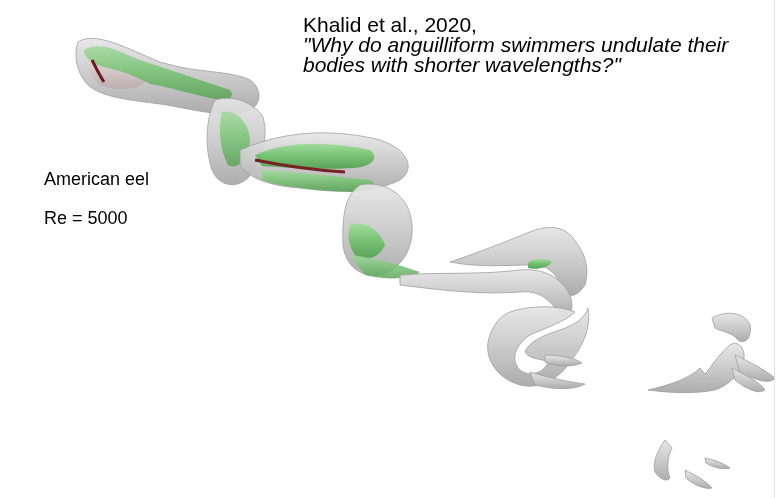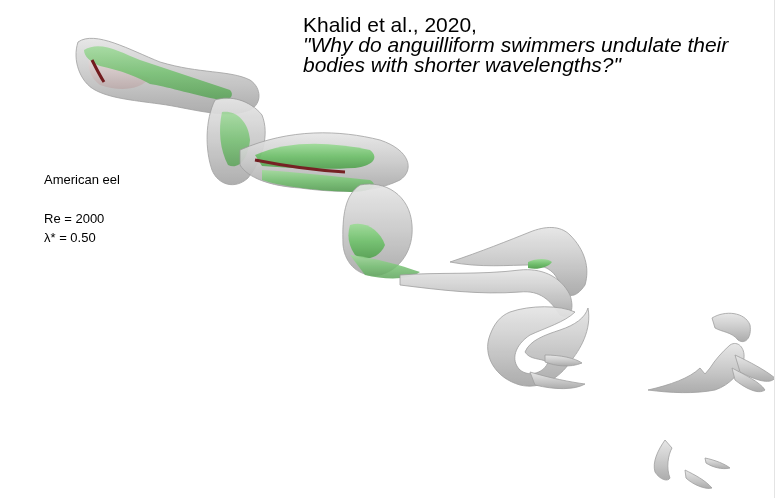--- a/index.html
+++ b/index.html
@@ -1,19 +1,19 @@
 <!DOCTYPE html>
 <html><head>
 <meta charset="utf-8">
 <style>
   html, body { margin:0; padding:0; background:#ffffff; }
   body { width:776px; height:498px; position:relative; overflow:hidden; font-family:"Liberation Sans", sans-serif; color:#000; }
   .citation { position:absolute; left:303px; top:3px; font-size:21px; line-height:20px;margin-top:12px; }
   .citation .title { font-style:italic; }
-  .params { position:absolute; left:44px; top:170px; font-size:13px; line-height:19px; }
+  .params { position:absolute; left:44px; top:170px; font-size:18px; line-height:19px; }
   .params .species { margin-bottom:20px; }
   .viz { position:absolute; left:0; top:0; width:776px; height:498px; }
   .edge { position:absolute; left:774px; top:0; width:1px; height:498px; background:#e4e4e4; }
 </style>
 </head>
 <body>
 
 <svg class="viz" viewBox="0 0 776 498" xmlns="http://www.w3.org/2000/svg">
   <defs>
     <linearGradient id="gshell" x1="0" y1="0" x2="0" y2="1">
@@ -86,15 +86,14 @@
 <div class="edge"></div>
 
 <div class="citation">
   <div>Khalid et al., 2020,</div>
   <div class="title">"Why do anguilliform swimmers undulate their</div>
   <div class="title">bodies with shorter wavelengths?"</div>
 </div>
 
 <div class="params">
   <div class="species">American eel</div>
-  <div>Re = 2000</div>
-  <div>λ* = 0.50</div>
+  <div>Re = 5000</div>
 </div>
 
 </body></html>

